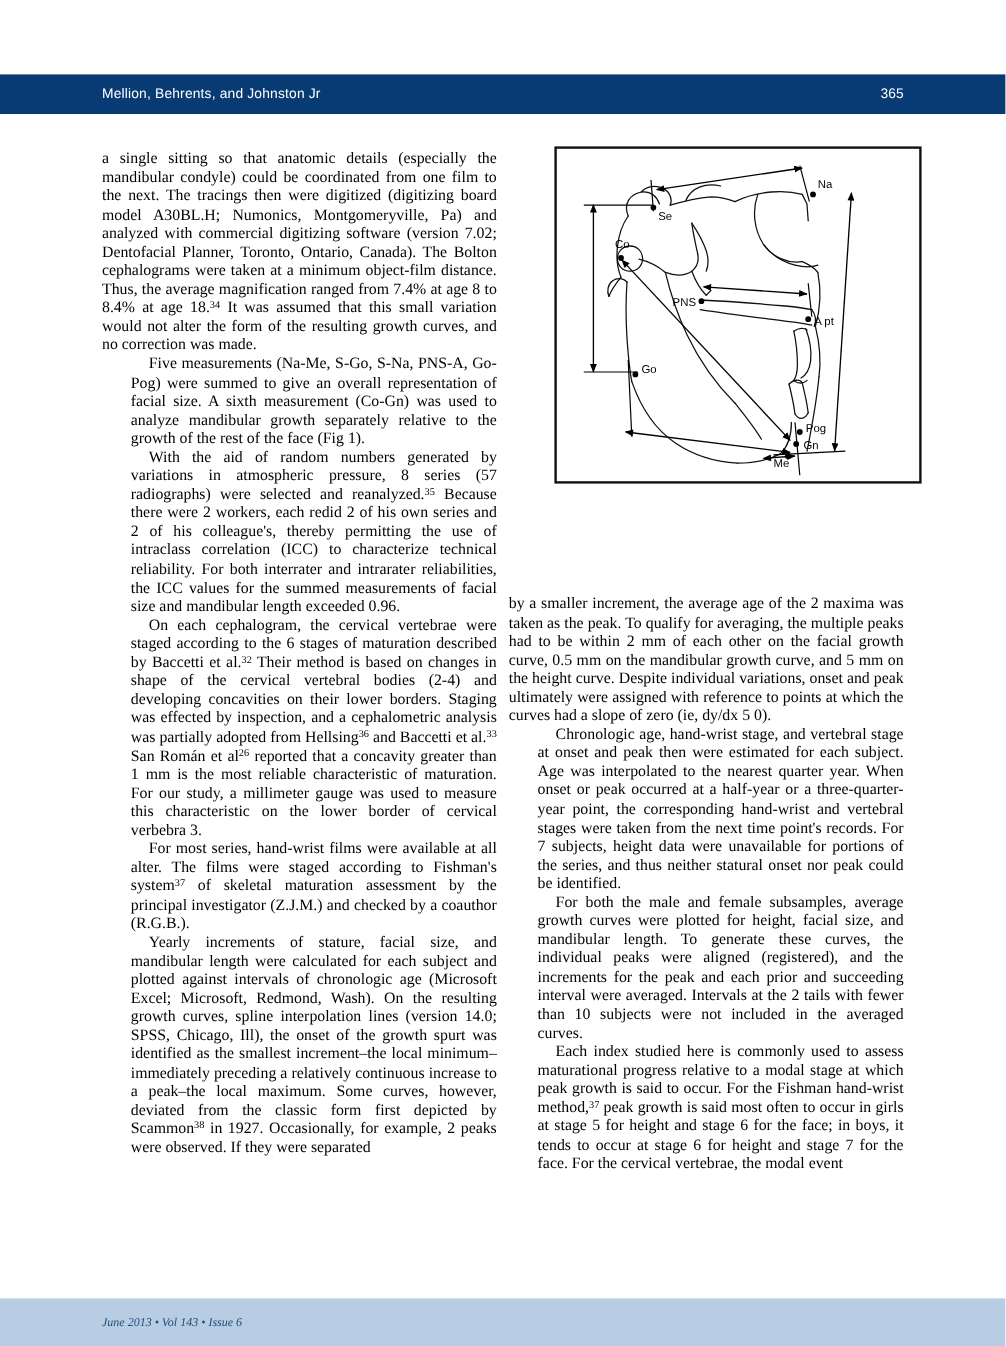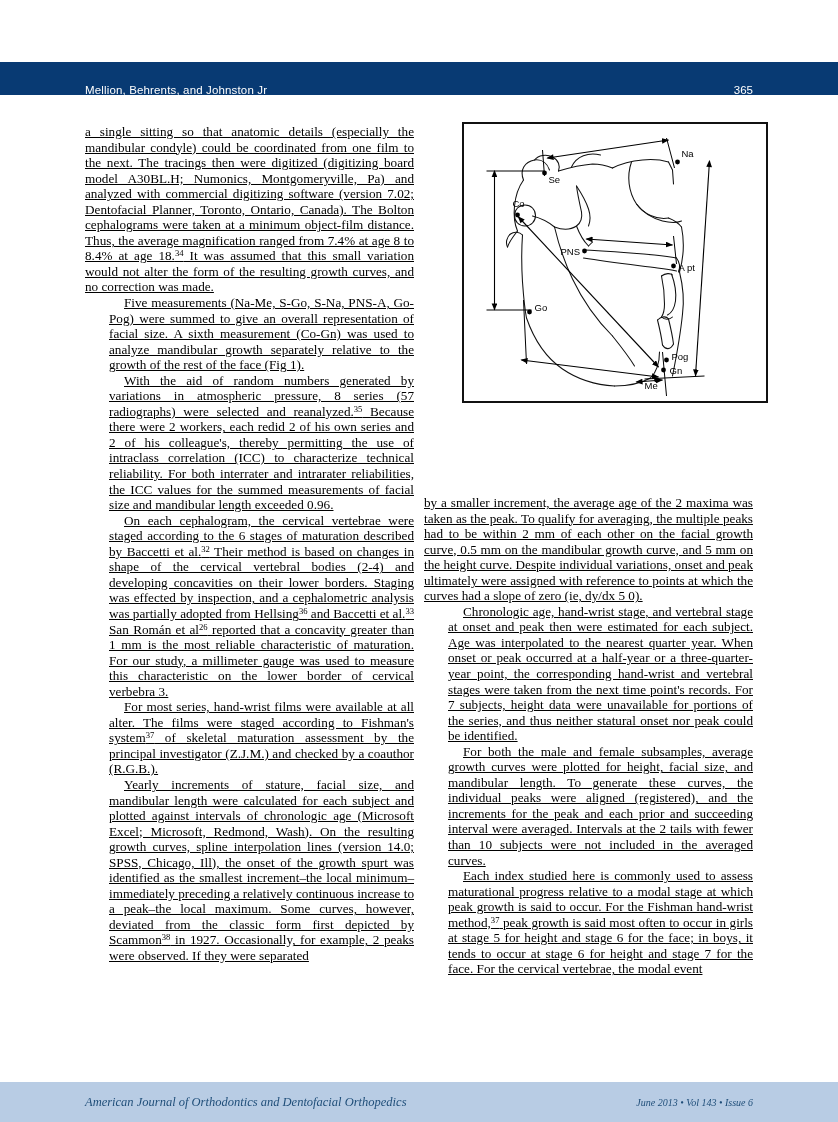--- a/index.html
+++ b/index.html
@@ -23,21 +23,21 @@
     top: 62px;
     width: 838px;
     height: 33px;
     background: #083a73;
     box-sizing: border-box;
   }
   .header-inner {
     position: absolute;
     left: 85px;
     right: 85px;
-    top: 11px;
+    top: 0;
     height: 33px;
     display: flex;
     align-items: center;
     justify-content: space-between;
   }
   .header-authors {
     font-family: "Liberation Sans", "DejaVu Sans", sans-serif;
     font-size: 11.5px;
     color: #ffffff;
     letter-spacing: 0.15px;
@@ -94,21 +94,20 @@
   .col-left  { left: 85px; }
   .col-right { left: 424px; top: 495px; width: 329px; }
 
   .col p {
     margin: 0;
     font-size: 13.2px;
     line-height: 15.55px;
     text-align: justify;
     text-justify: inter-word;
     hyphens: none;
-    text-decoration: underline;
   }
   .col p.indent { text-indent: 15px; margin-left: 24px; }
   sup {
     font-size: 8.6px;
     line-height: 0;
     vertical-align: 0.42em;
   }
 
   
   .figure-wrap {
@@ -304,16 +303,15 @@
   <p class="indent"><span>Chronologic age, hand-wrist stage, and vertebral stage at onset and peak then were estimated for each subject. Age was interpolated to the nearest quarter year. When onset or peak occurred at a half-year or a three-quarter-year point, the corresponding hand-wrist and vertebral stages were taken from the next time point's records. For 7 subjects, height data were unavailable for portions of the series, and thus neither statural onset nor peak could be identified.</span></p>
 
   <p class="indent"><span>For both the male and female subsamples, average growth curves were plotted for height, facial size, and mandibular length. To generate these curves, the individual peaks were aligned (registered), and the increments for the peak and each prior and succeeding interval were averaged. Intervals at the 2 tails with fewer than 10 subjects were not included in the averaged curves.</span></p>
 
   <p class="indent"><span>Each index studied here is commonly used to assess maturational progress relative to a modal stage at which peak growth is said to occur. For the Fishman hand-wrist method,</span><sup>37</sup><span> peak growth is said most often to occur in girls at stage 5 for height and stage 6 for the face; in boys, it tends to occur at stage 6 for height and stage 7 for the face. For the cervical vertebrae, the modal event</span></p>
 
 </div>
 
 <div class="footer-bar">
   <div class="footer-inner">
-    <span class="footer-journal">American Journal of Orthodontics and Dentofacial Orthopedics</span>
     <span class="footer-issue">June 2013 • Vol 143 • Issue 6</span>
   </div>
 </div>
 
 </body></html>

